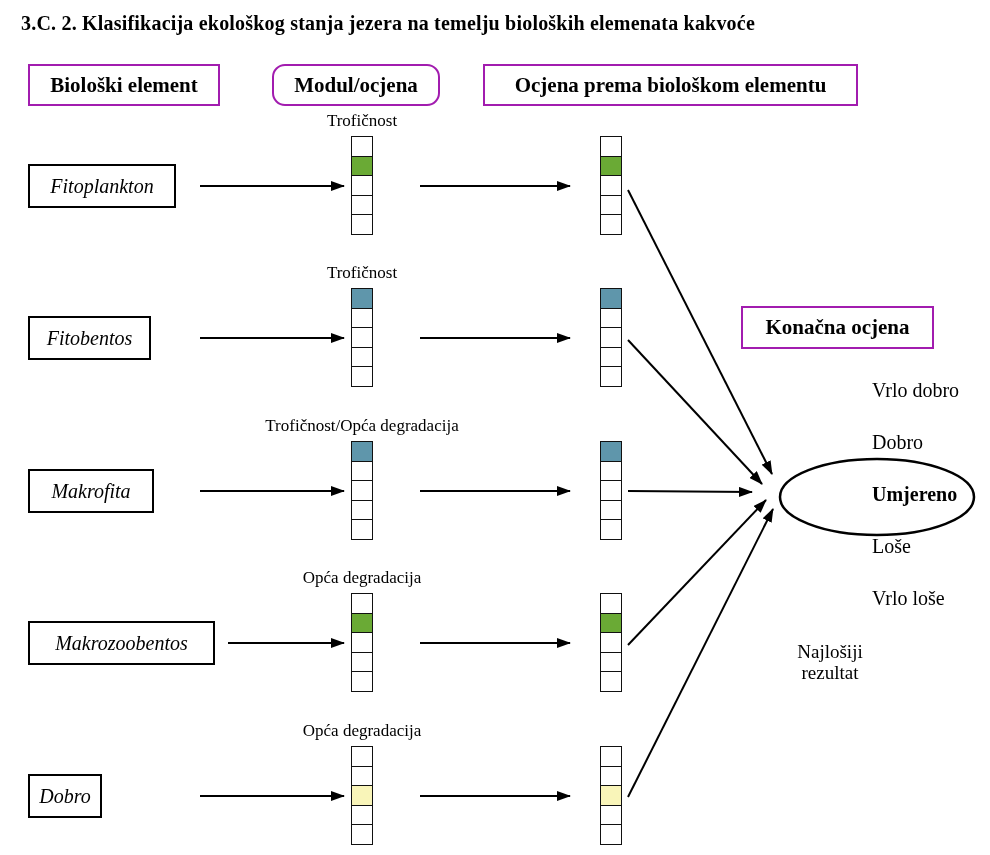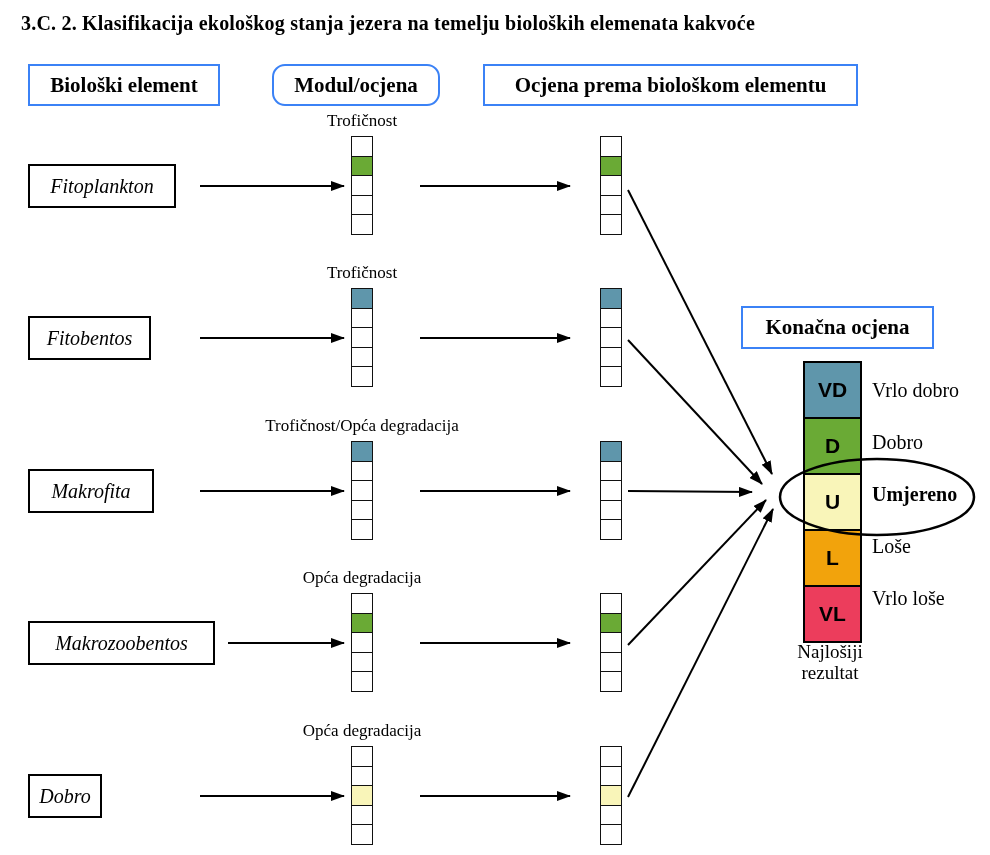--- a/index.html
+++ b/index.html
@@ -5,21 +5,21 @@
   html,body { margin:0; padding:0; background:#ffffff; }
   #canvas {
     position:relative; width:990px; height:855px; background:#ffffff;
     font-family:"Liberation Serif", serif; color:#000; overflow:hidden;
   }
   .title {
     position:absolute; left:21px; top:12px; font-size:20px; font-weight:bold;
     white-space:nowrap; letter-spacing:0.2px;
   }
   .hdrbox {
-    position:absolute; border:2px solid #3b82f6; background:#fff; box-sizing:border-box;
+    position:absolute; border:2px solid #a21caf; background:#fff; box-sizing:border-box;
     display:flex; align-items:center; justify-content:center;
     font-size:21px; font-weight:bold; white-space:nowrap;
   }
   .elembox {
     position:absolute; border:2px solid #000; background:#fff; box-sizing:border-box;
     display:flex; align-items:center; justify-content:center;
     font-size:20px; white-space:nowrap;font-style:italic;
   }
   .modlabel {
     position:absolute; width:320px; text-align:center; font-size:17px; white-space:nowrap;
@@ -135,27 +135,20 @@
         <div class="cell"></div>
         <div class="cell"></div>
         <div class="cell" style="background: rgb(249, 245, 185);"></div>
         <div class="cell"></div>
         <div class="cell"></div>
       </div>
     </div>
 
   <div class="hdrbox" style="left:741px; top:306px; width:193px; height:43px;">Konačna ocjena</div>
 
-  <div id="final-stack" class="finalstack" style="left:803px; top:363px;">
-      <div class="fcell" style="background: rgb(95, 150, 171);">VD</div>
-      <div class="fcell" style="background: rgb(106, 170, 53);">D</div>
-      <div class="fcell" style="background: rgb(249, 245, 185);">U</div>
-      <div class="fcell" style="background: rgb(242, 163, 12);">L</div>
-      <div class="fcell" style="background: rgb(236, 61, 92);">VL</div>
-    </div>
   <div id="final-labels">
       <div class="flabel" style="top: 378px;">Vrlo dobro</div>
       <div class="flabel" style="top: 430px;">Dobro</div>
       <div class="flabel hl" style="top: 482px;">Umjereno</div>
       <div class="flabel" style="top: 534px;">Loše</div>
       <div class="flabel" style="top: 586px;">Vrlo loše</div>
     </div>
 
   <div class="note">Najlošiji rezultat</div>
 

